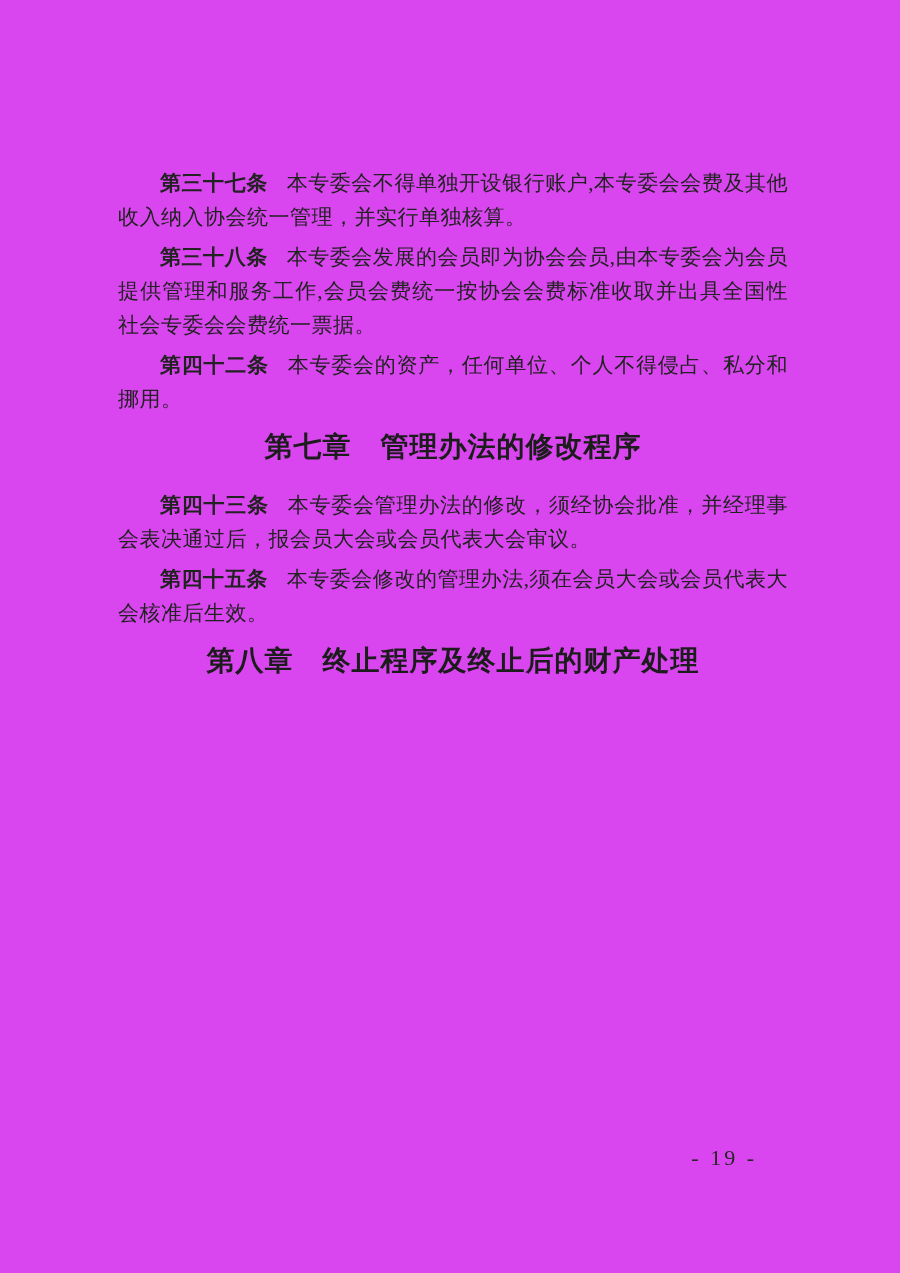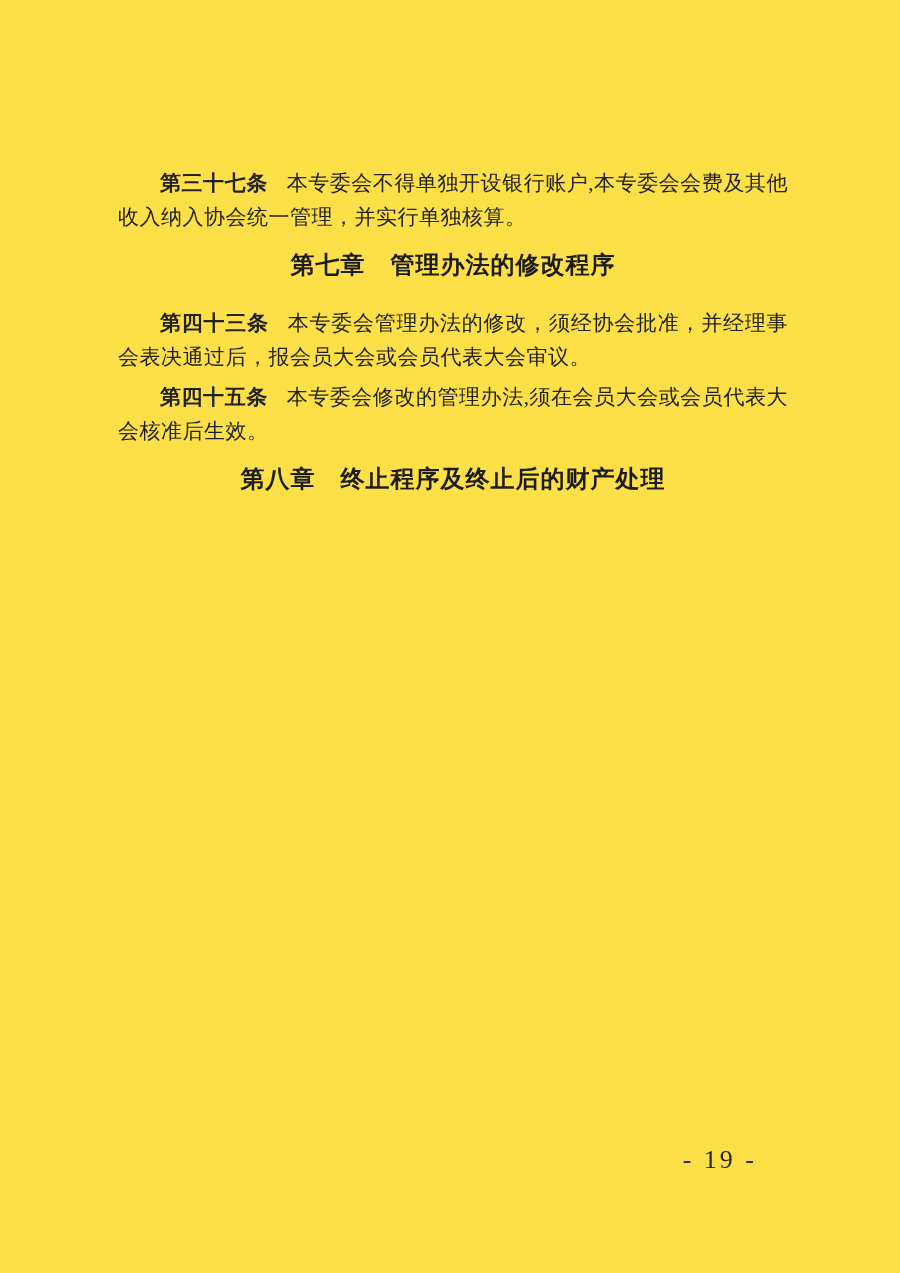--- a/index.html
+++ b/index.html
@@ -4,21 +4,21 @@
 <style>
   html, body {
     margin: 0;
     padding: 0;
     background: #ffffff;
   }
   .page {
     position: relative;
     width: 900px;
     height: 1273px;
-    background: #fde047;
+    background: #d946ef;
     overflow: hidden;
     font-family: "Liberation Serif", "DejaVu Serif", serif;
     color: #222222;
   }
   .content {
     position: absolute;
     left: 118px;
     top: 166px;
     width: 670px;
   }
@@ -30,50 +30,52 @@
     text-justify: inter-character;
     text-indent: 2em;
     letter-spacing: 0.5px;
   }
   .term {
     font-weight: bold;
     margin-right: 0.9em;
   }
   .chapter {
     margin: 14px 0 24px 0;
-    font-size: 24px;
+    font-size: 28px;
     line-height: 34px;
     font-weight: bold;
     text-align: center;
     font-family: "Liberation Sans", "DejaVu Sans", sans-serif;
     color: #1c1c1c;
     letter-spacing: 1px;
   }
   .pagenum {
     position: absolute;
     top: 1145px;
     right: 143px;
-    font-size: 26px;
+    font-size: 22px;
     letter-spacing: 3px;
     color: #262626;
     font-family: "Liberation Serif", "DejaVu Serif", serif;
   }
 </style>
 </head>
 <body>
 
 <div class="page">
   <main class="content">
 
     <p class="para"><span class="term">第三十七条</span><span>本专委会不得单独开设银行账户,本专委会会费及其他收入纳入协会统一管理，并实行单独核算。</span></p>
 
+    <p class="para"><span class="term">第三十八条</span><span>本专委会发展的会员即为协会会员,由本专委会为会员提供管理和服务工作,会员会费统一按协会会费标准收取并出具全国性社会专委会会费统一票据。</span></p>
 
 
 
 
+    <p class="para"><span class="term">第四十二条</span><span>本专委会的资产，任何单位、个人不得侵占、私分和挪用。</span></p>
 
 
     <h2 class="chapter">第七章　管理办法的修改程序</h2>
 
     <p class="para"><span class="term">第四十三条</span><span>本专委会管理办法的修改，须经协会批准，并经理事会表决通过后，报会员大会或会员代表大会审议。</span></p>
 
     <p class="para"><span class="term">第四十五条</span><span>本专委会修改的管理办法,须在会员大会或会员代表大会核准后生效。</span></p>
 
     <h2 class="chapter">第八章　终止程序及终止后的财产处理</h2>
 

